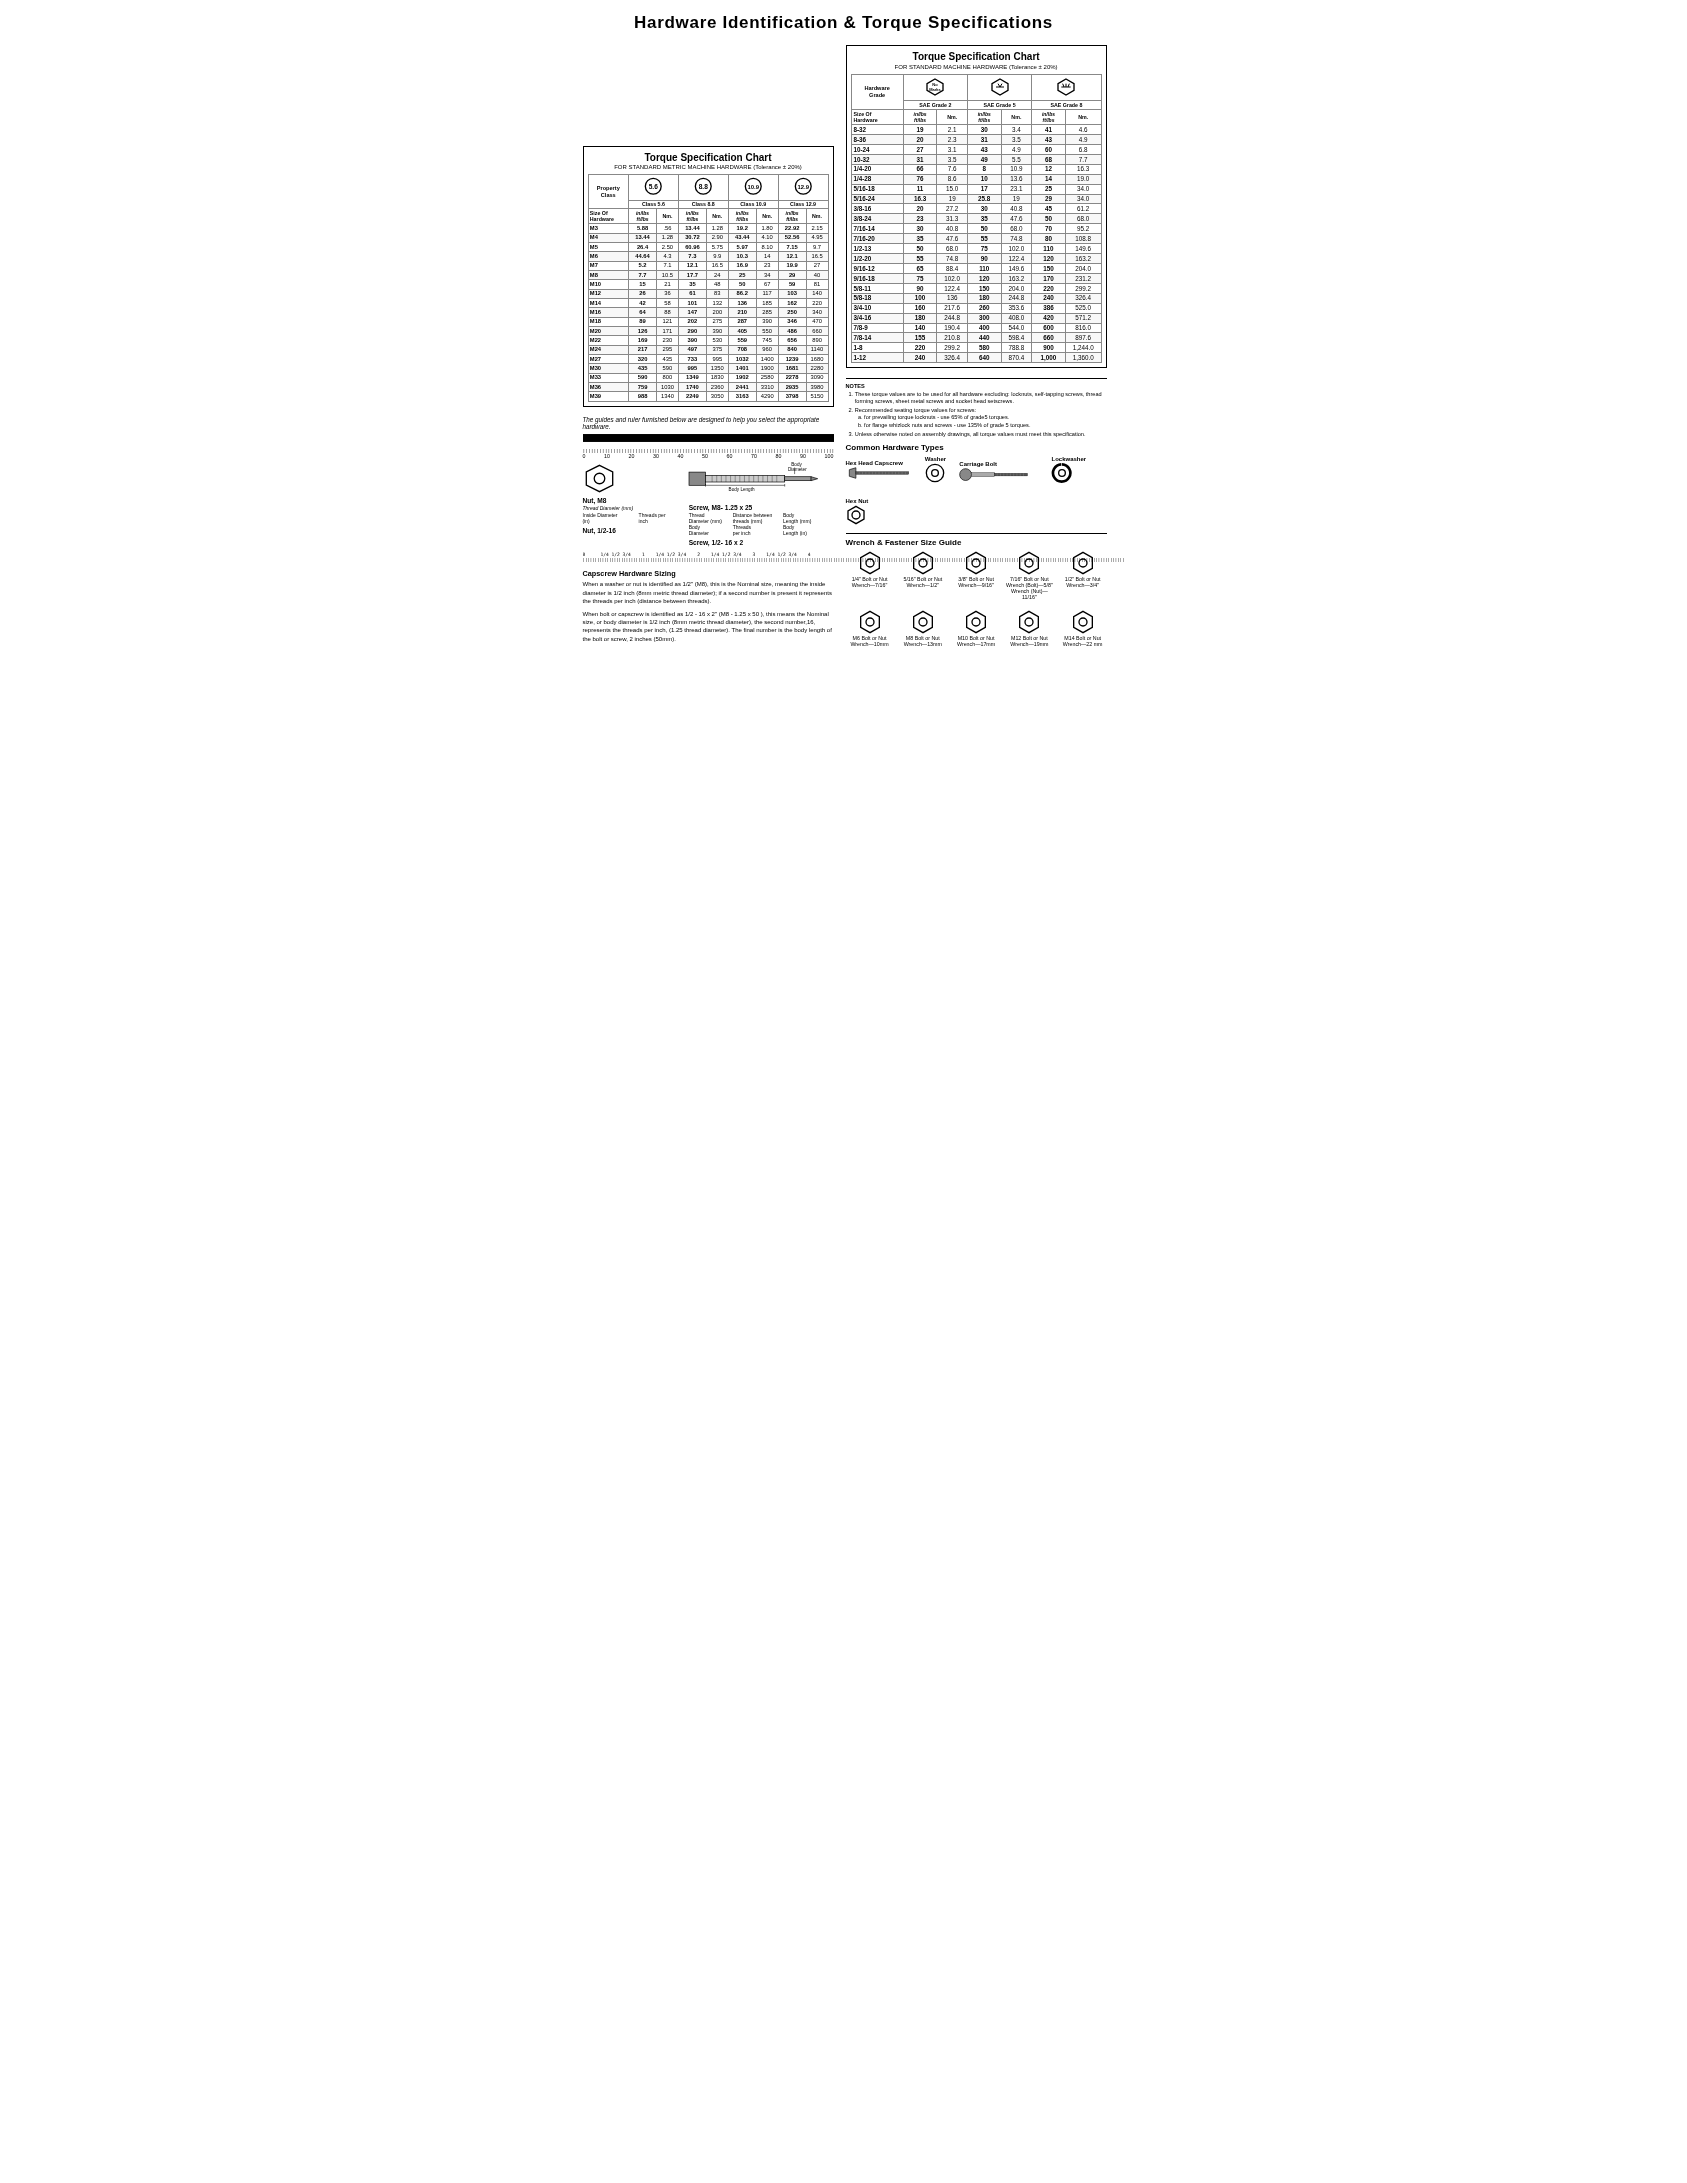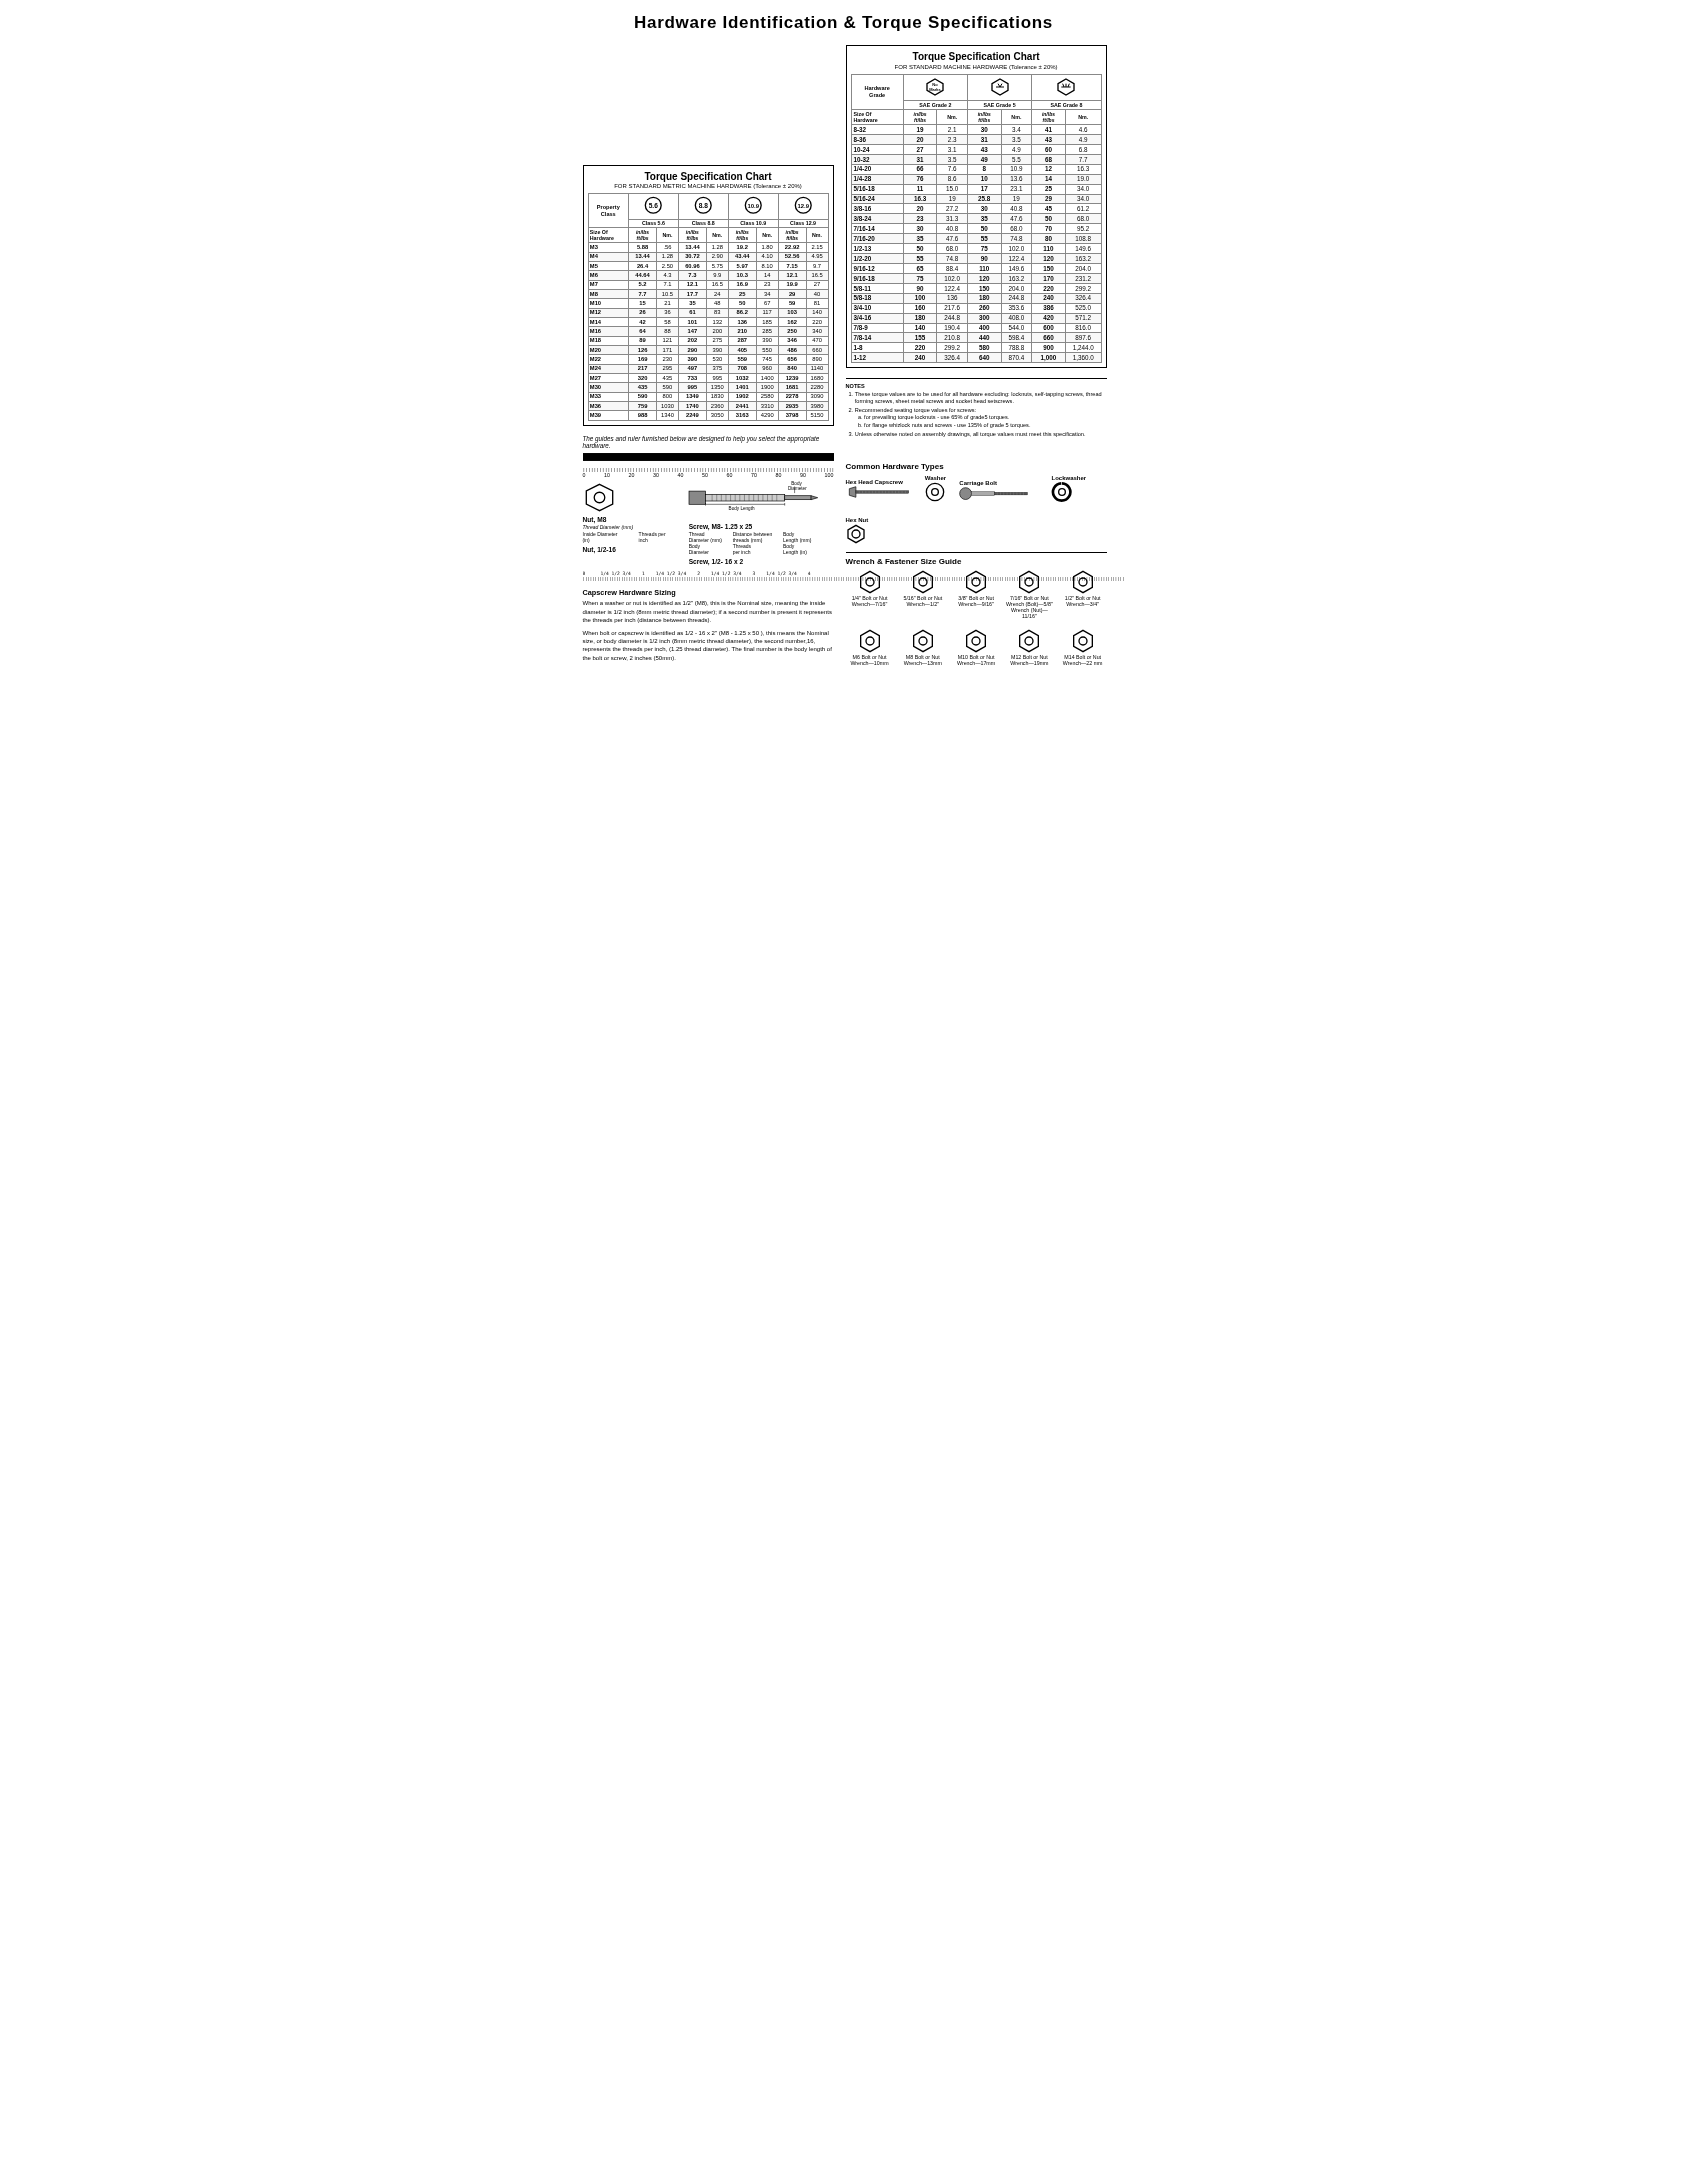--- a/index.html
+++ b/index.html
@@ -110,21 +110,21 @@
     .notes-section ol {
       padding-left: 9.3px;
     }
     .notes-section li {
       margin-bottom: 2px;
       line-height: 1.3;
     }
 
     
     .common-hw {
-      margin-top: 24px;
+      margin-top: 5px;
     }
     .common-hw h3 {
       font-size: 8px;
       font-weight: bold;
       margin-bottom: 4px;
     }
 
     
     .wrench-guide {
       margin-top: 6.6px;

